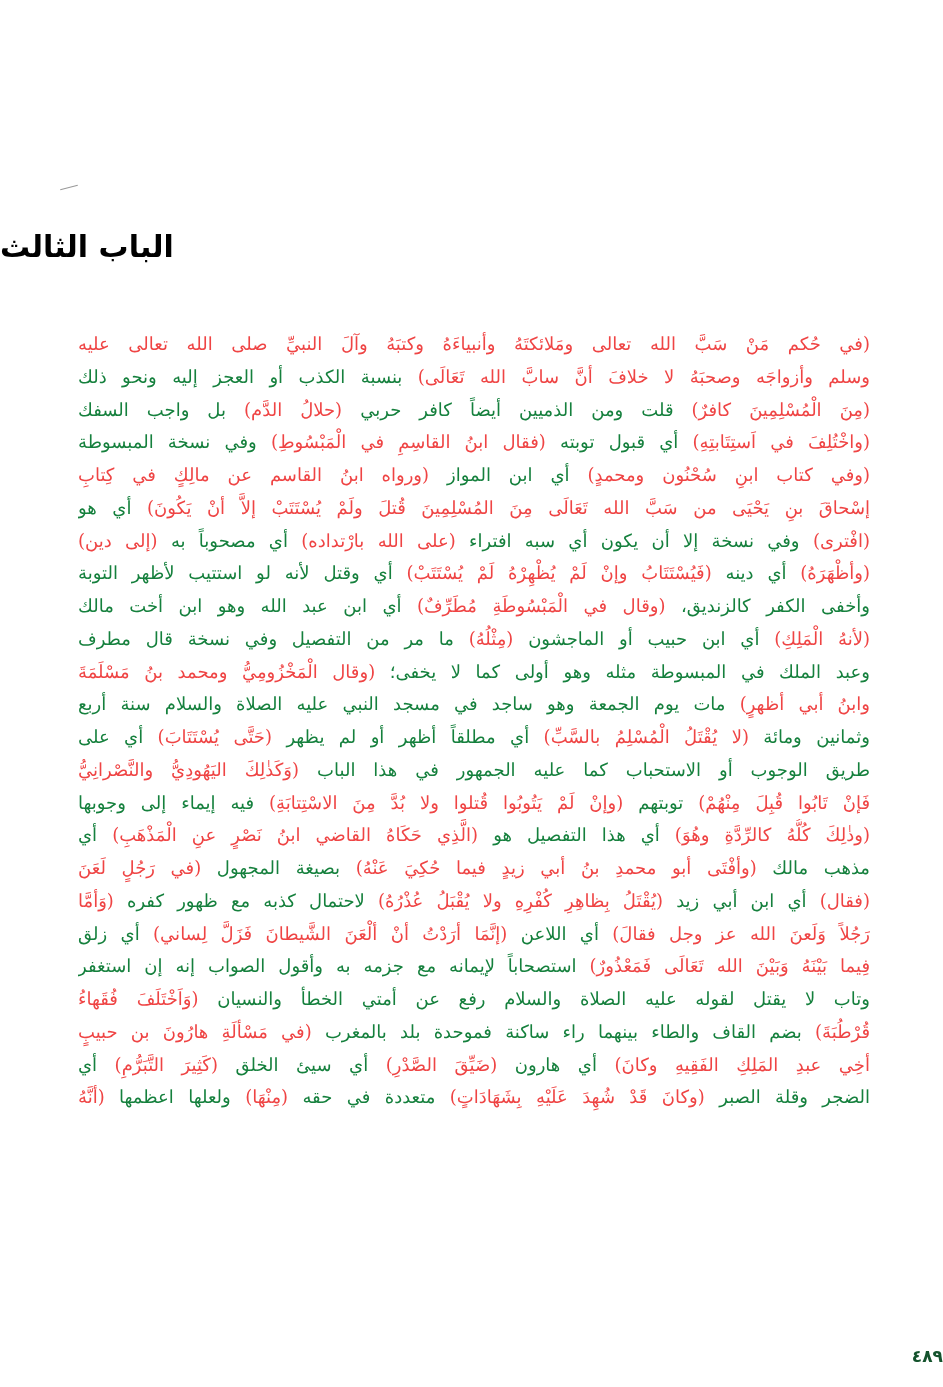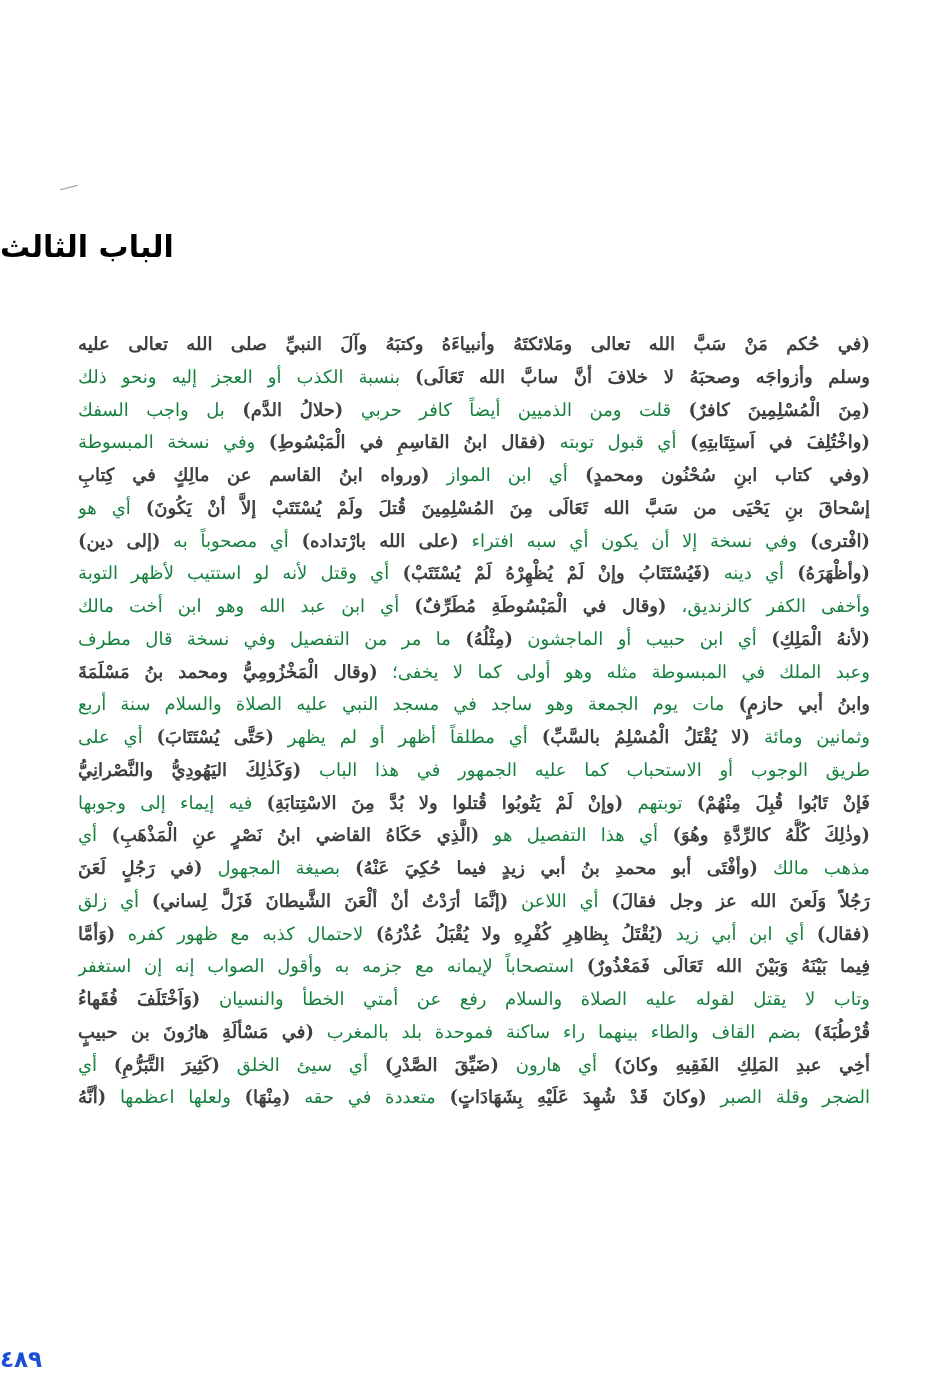--- a/index.html
+++ b/index.html
@@ -20,26 +20,26 @@
   }
   .body-text {
     position: absolute; left: 78px; width: 792px; top: 328px;
     direction: rtl;
   }
   .line {
     height: 32.75px; line-height: 32.75px; font-size: 18px;
     text-align: justify; text-align-last: justify;
     white-space: nowrap; overflow: hidden;
   }
-  .line span.b { font-weight: bold; color: #404040; }
+  .line span.b { font-weight: normal; color: #ef4444; }
   .line span.n { font-weight: normal; color: #15803d; }
   .page-number {
     position: absolute; left: 0; right: 0; top: 1346px;
-    text-align: left; direction: rtl;
-    font-family: "DejaVu Sans", sans-serif; font-weight: bold; font-size: 23px; color: #1d4ed8;
+    text-align: right; direction: rtl;
+    font-family: "DejaVu Sans", sans-serif; font-weight: bold; font-size: 17px; color: #14532d;
   }
 </style>
 </head>
 <body>
 
 <div class="scan-mark"></div>
 
 <h1 class="chapter-title">الباب الثالث</h1>
 
 <div class="body-text" id="body-text">
@@ -47,28 +47,28 @@
     <div class="line"><span class="b">وسلم وأزواجَه وصحبَهُ لا خلافَ أنَّ سابَّ الله تَعَالَى)</span><span class="n"> بنسبة الكذب أو العجز إليه ونحو ذلك</span></div>
     <div class="line"><span class="b">(مِنَ الْمُسْلِمِينَ كافرٌ)</span><span class="n"> قلت ومن الذميين أيضاً كافر حربي </span><span class="b">(حلالُ الدَّم)</span><span class="n"> بل واجب السفك</span></div>
     <div class="line"><span class="b">(واخْتُلِفَ في اَستِتَابتِهِ)</span><span class="n"> أي قبول توبته </span><span class="b">(فقال ابنُ القاسِمِ في الْمَبْسُوطِ)</span><span class="n"> وفي نسخة المبسوطة</span></div>
     <div class="line"><span class="b">(وفي كتاب ابنِ سُحْنُون ومحمدٍ)</span><span class="n"> أي ابن المواز </span><span class="b">(ورواه ابنُ القاسم عن مالِكٍ في كِتابِ</span></div>
     <div class="line"><span class="b">إسْحاقَ بنِ يَحْيَى من سَبَّ الله تَعَالَى مِنَ المُسْلِمِينَ قُتلَ ولَمْ يُسْتَتَبْ إلاَّ أنْ يَكُونَ)</span><span class="n"> أي هو</span></div>
     <div class="line"><span class="b">(افْترى)</span><span class="n"> وفي نسخة إلا أن يكون أي سبه افتراء </span><span class="b">(على الله بارْتداده)</span><span class="n"> أي مصحوباً به </span><span class="b">(إلى دين)</span></div>
     <div class="line"><span class="b">(وأظْهَرَهُ)</span><span class="n"> أي دينه </span><span class="b">(فَيُسْتَتَابُ وإنْ لَمْ يُظْهِرْهُ لَمْ يُسْتَتَبْ)</span><span class="n"> أي وقتل لأنه لو استتيب لأظهر التوبة</span></div>
     <div class="line"><span class="n">وأخفى الكفر كالزنديق، </span><span class="b">(وقال في الْمَبْسُوطَةِ مُطَرِّفٌ)</span><span class="n"> أي ابن عبد الله وهو ابن أخت مالك</span></div>
     <div class="line"><span class="b">(لأنهُ الْمَلِكِ)</span><span class="n"> أي ابن حبيب أو الماجشون </span><span class="b">(مِثْلُهُ)</span><span class="n"> ما مر من التفصيل وفي نسخة قال مطرف</span></div>
     <div class="line"><span class="n">وعبد الملك في المبسوطة مثله وهو أولى كما لا يخفى؛ </span><span class="b">(وقال الْمَخْزُومِيُّ ومحمد بنُ مَسْلَمَةَ</span></div>
-    <div class="line"><span class="b">وابنُ أبي حازمٍ)</span><span class="n"> مات يوم الجمعة وهو ساجد في مسجد النبي عليه الصلاة والسلام سنة أربع</span></div>
+    <div class="line"><span class="b">وابنُ أبي أظهرٍ)</span><span class="n"> مات يوم الجمعة وهو ساجد في مسجد النبي عليه الصلاة والسلام سنة أربع</span></div>
     <div class="line"><span class="n">وثمانين ومائة </span><span class="b">(لا يُقْتَلُ الْمُسْلِمُ بالسَّبِّ)</span><span class="n"> أي مطلقاً أظهر أو لم يظهر </span><span class="b">(حَتَّى يُسْتَتَابَ)</span><span class="n"> أي على</span></div>
     <div class="line"><span class="n">طريق الوجوب أو الاستحباب كما عليه الجمهور في هذا الباب </span><span class="b">(وَكَذٰلِكَ اليَهُودِيُّ والنَّصْرانِيُّ</span></div>
     <div class="line"><span class="b">فَإنْ تَابُوا قُبِلَ مِنْهُمْ)</span><span class="n"> توبتهم </span><span class="b">(وإنْ لَمْ يَتُوبُوا قُتلوا ولا بُدَّ مِنَ الاسْتِتابَةِ)</span><span class="n"> فيه إيماء إلى وجوبها</span></div>
     <div class="line"><span class="b">(وذٰلِكَ كُلُّهُ كالرِّدَّةِ وهُوَ)</span><span class="n"> أي هذا التفصيل هو </span><span class="b">(الَّذِي حَكَاهُ القاضي ابنُ نَصْرٍ عنِ الْمَذْهَبِ)</span><span class="n"> أي</span></div>
     <div class="line"><span class="n">مذهب مالك </span><span class="b">(وأفْتَى أبو محمدِ بنُ أبي زيدٍ فيما حُكِيَ عَنْهُ)</span><span class="n"> بصيغة المجهول </span><span class="b">(في رَجُلٍ لَعَنَ</span></div>
+    <div class="line"><span class="b">(فقال)</span><span class="n"> أي ابن أبي زيد </span><span class="b">(يُقْتَلُ بِظاهِرِ كُفْرِهِ ولا يُقْبَلُ عُذْرُهُ)</span><span class="n"> لاحتمال كذبه مع ظهور كفره </span><span class="b">(وَأمَّا</span></div>
     <div class="line"><span class="b">رَجُلاً وَلَعنَ الله عز وجل فقالَ)</span><span class="n"> أي اللاعن </span><span class="b">(إنَّمَا أرَدْتُ أنْ ألْعَنَ الشَّيطانَ فَزَلَّ لِساني)</span><span class="n"> أي زلق</span></div>
-    <div class="line"><span class="b">(فقال)</span><span class="n"> أي ابن أبي زيد </span><span class="b">(يُقْتَلُ بِظاهِرِ كُفْرِهِ ولا يُقْبَلُ عُذْرُهُ)</span><span class="n"> لاحتمال كذبه مع ظهور كفره </span><span class="b">(وَأمَّا</span></div>
     <div class="line"><span class="b">فِيما بَيْنَهُ وَبَيْنَ الله تَعَالَى فَمَعْذُورٌ)</span><span class="n"> استصحاباً لإيمانه مع جزمه به وأقول الصواب إنه إن استغفر</span></div>
     <div class="line"><span class="n">وتاب لا يقتل لقوله عليه الصلاة والسلام رفع عن أمتي الخطأ والنسيان </span><span class="b">(وَاَخْتَلَفَ فُقَهاءُ</span></div>
     <div class="line"><span class="b">قُرْطُبَةَ)</span><span class="n"> بضم القاف والطاء بينهما راء ساكنة فموحدة بلد بالمغرب </span><span class="b">(في مَسْألَةِ هارُونَ بن حبيبٍ</span></div>
     <div class="line"><span class="b">أخِي عبدِ المَلِكِ الفَقِيهِ وكانَ)</span><span class="n"> أي هارون </span><span class="b">(ضَيِّقَ الصَّدْرِ)</span><span class="n"> أي سيئ الخلق </span><span class="b">(كَثِيرَ التَّبَرُّمِ)</span><span class="n"> أي</span></div>
     <div class="line"><span class="n">الضجر وقلة الصبر </span><span class="b">(وكانَ قَدْ شُهِدَ عَلَيْهِ بِشَهَادَاتٍ)</span><span class="n"> متعددة في حقه </span><span class="b">(مِنْهَا)</span><span class="n"> ولعلها اعظمها </span><span class="b">(أنَّهُ</span></div>
   </div>
 
 <div class="page-number">٤٨٩</div>
 
 </body></html>

